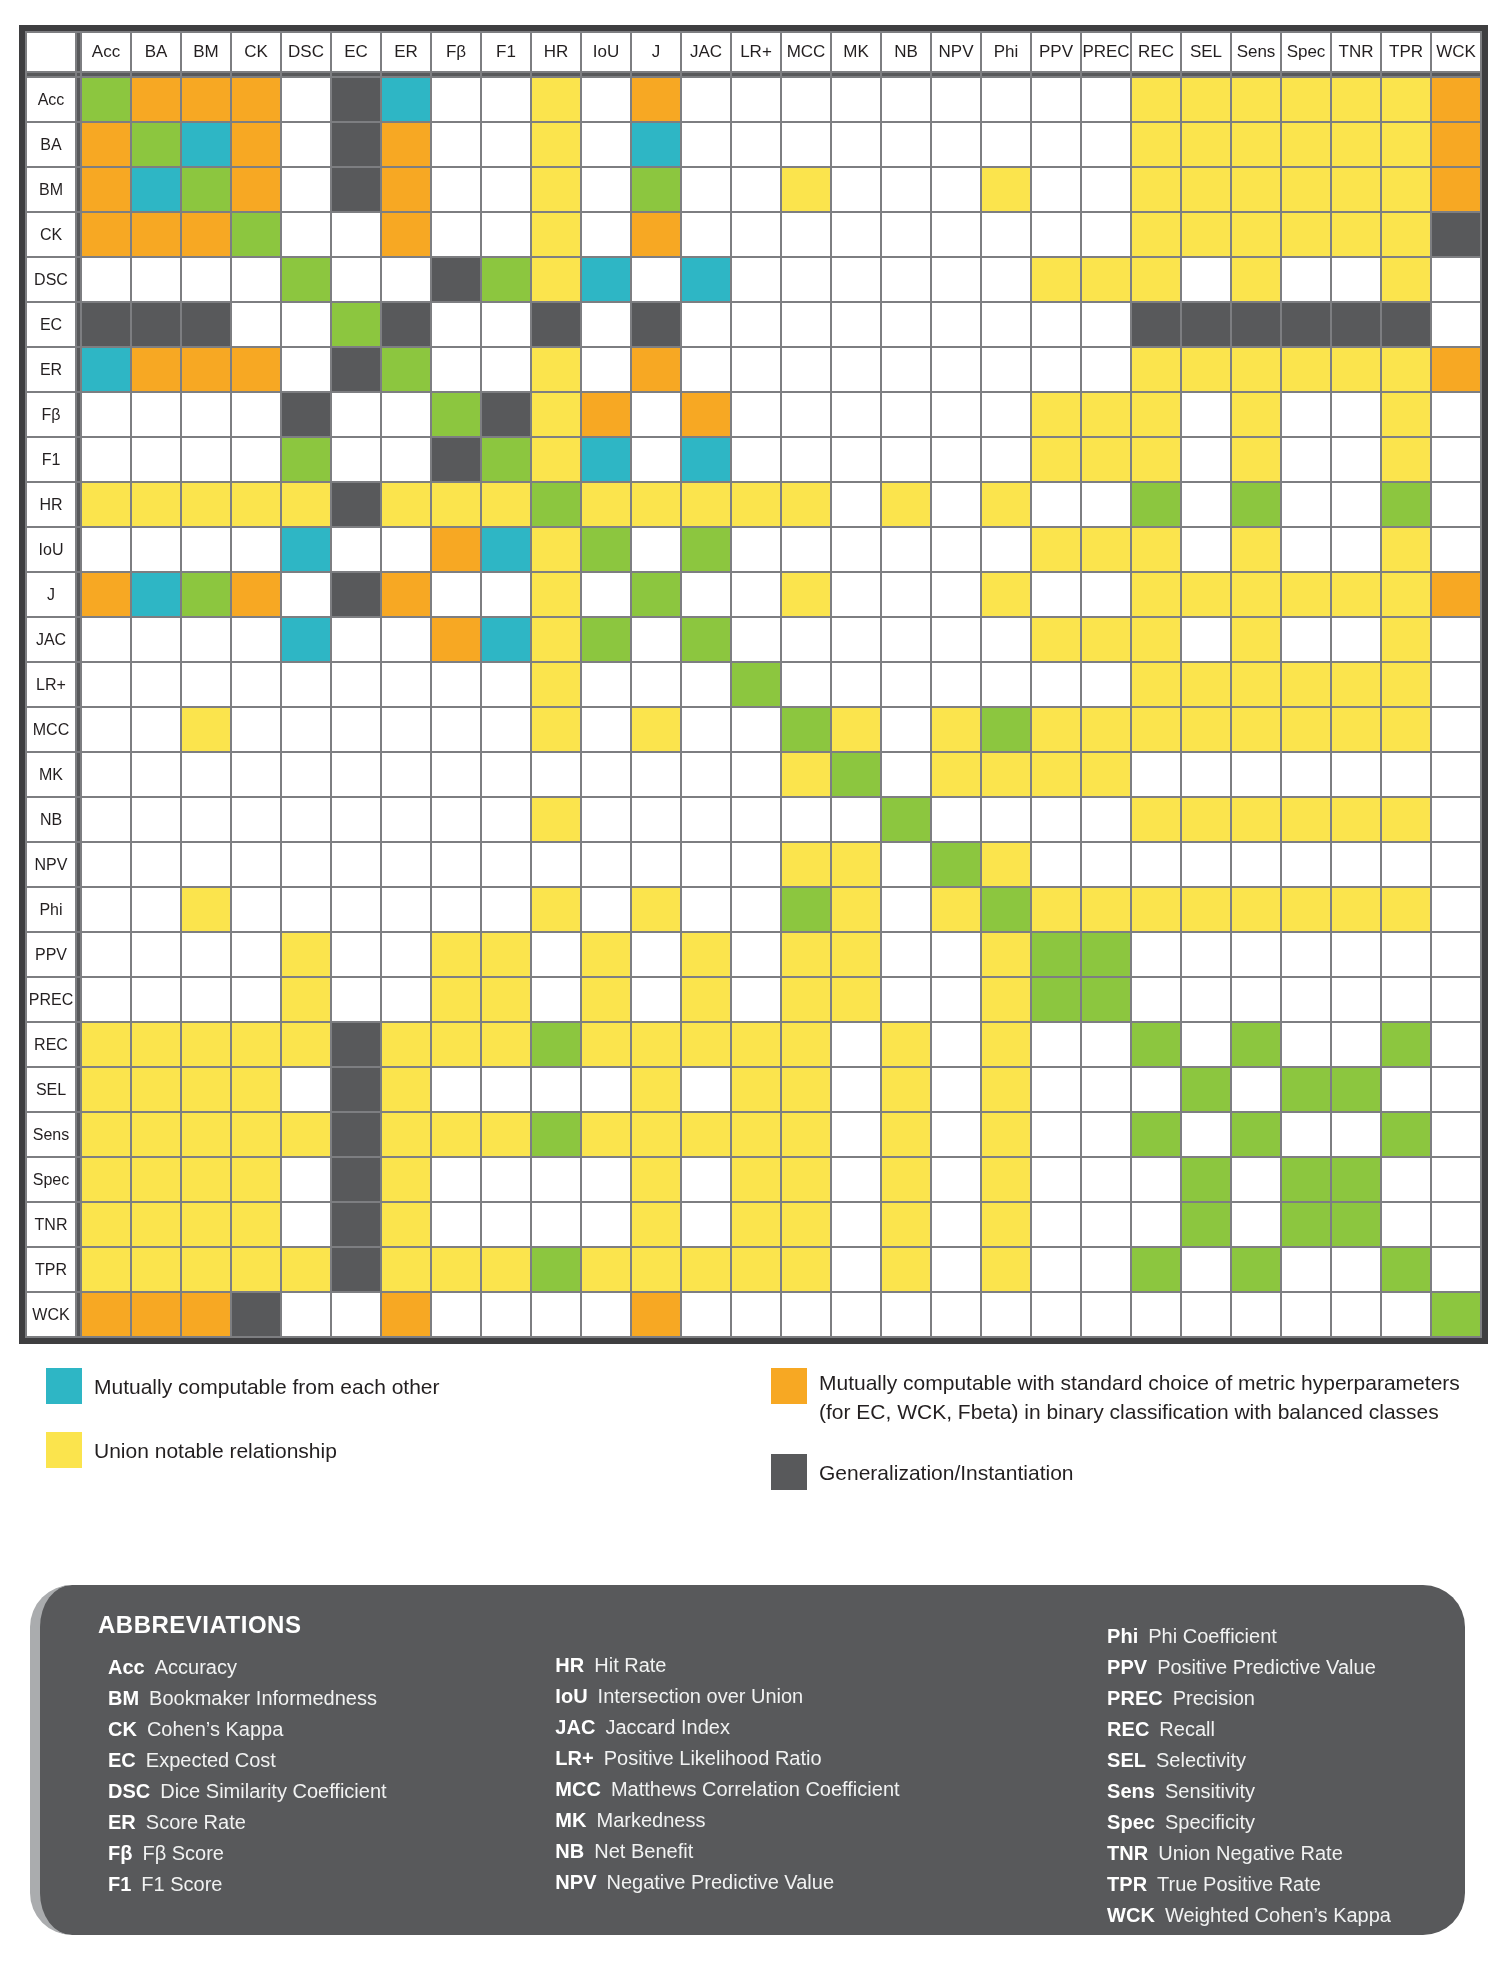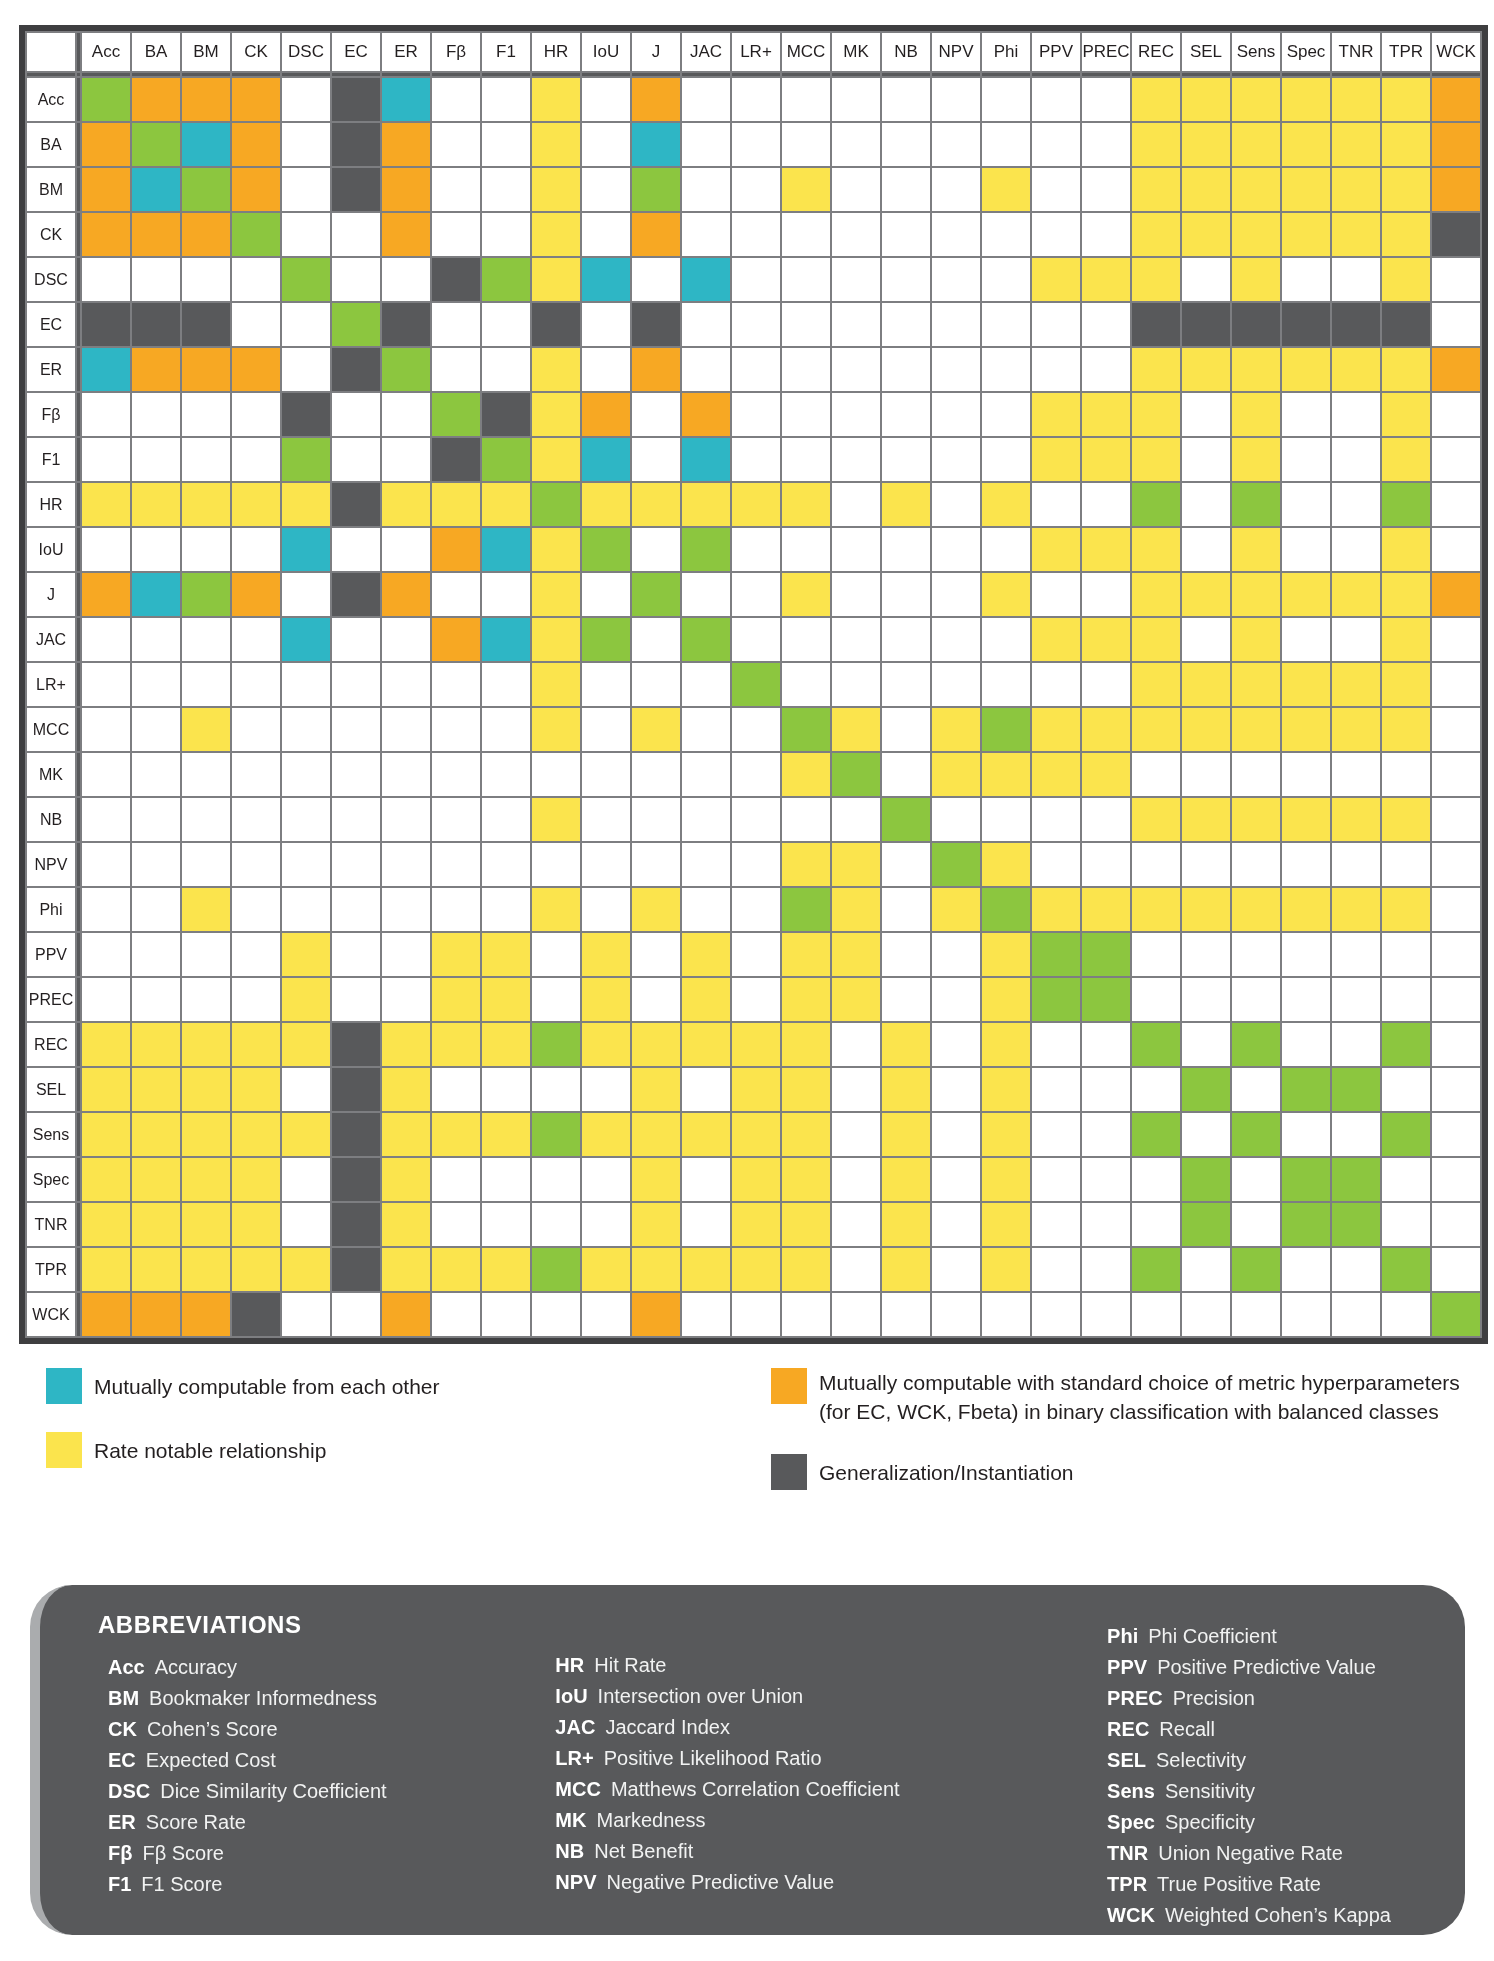--- a/index.html
+++ b/index.html
@@ -965,42 +965,42 @@
     </div>
 
   <div class="legend">
     <div class="legend-col" id="legend-left">
         <div class="legend-item">
           <div class="swatch" style="background: rgb(46, 182, 197);"></div>
           <div class="legend-label">Mutually computable from each other</div>
         </div>
         <div class="legend-item">
           <div class="swatch" style="background: rgb(251, 228, 77);"></div>
-          <div class="legend-label">Rate notable relationship</div>
+          <div class="legend-label">Union notable relationship</div>
         </div>
       </div>
     <div class="legend-col" id="legend-right">
         <div class="legend-item multiline">
           <div class="swatch" style="background: rgb(247, 168, 35);"></div>
           <div class="legend-label">Mutually computable with standard choice of metric hyperparameters<br>(for EC, WCK, Fbeta) in binary classification with balanced classes</div>
         </div>
         <div class="legend-item">
           <div class="swatch" style="background: rgb(88, 89, 91);"></div>
           <div class="legend-label">Generalization/Instantiation</div>
         </div>
       </div>
   </div>
 
   <div class="abbrev">
     <div class="abbrev-title">ABBREVIATIONS</div>
     <div class="abbrev-cols" id="abbrev-cols">
         <div class="abbrev-col">
           <div class="abbrev-entry"><b>Acc</b><span>Accuracy</span></div>
           <div class="abbrev-entry"><b>BM</b><span>Bookmaker Informedness</span></div>
-          <div class="abbrev-entry"><b>CK</b><span>Cohen’s Score</span></div>
+          <div class="abbrev-entry"><b>CK</b><span>Cohen’s Kappa</span></div>
           <div class="abbrev-entry"><b>EC</b><span>Expected Cost</span></div>
           <div class="abbrev-entry"><b>DSC</b><span>Dice Similarity Coefficient</span></div>
           <div class="abbrev-entry"><b>ER</b><span>Score Rate</span></div>
           <div class="abbrev-entry"><b>Fβ</b><span>Fβ Score</span></div>
           <div class="abbrev-entry"><b>F1</b><span>F1 Score</span></div>
         </div>
         <div class="abbrev-col">
           <div class="abbrev-entry"><b>HR</b><span>Hit Rate</span></div>
           <div class="abbrev-entry"><b>IoU</b><span>Intersection over Union</span></div>
           <div class="abbrev-entry"><b>JAC</b><span>Jaccard Index</span></div>

